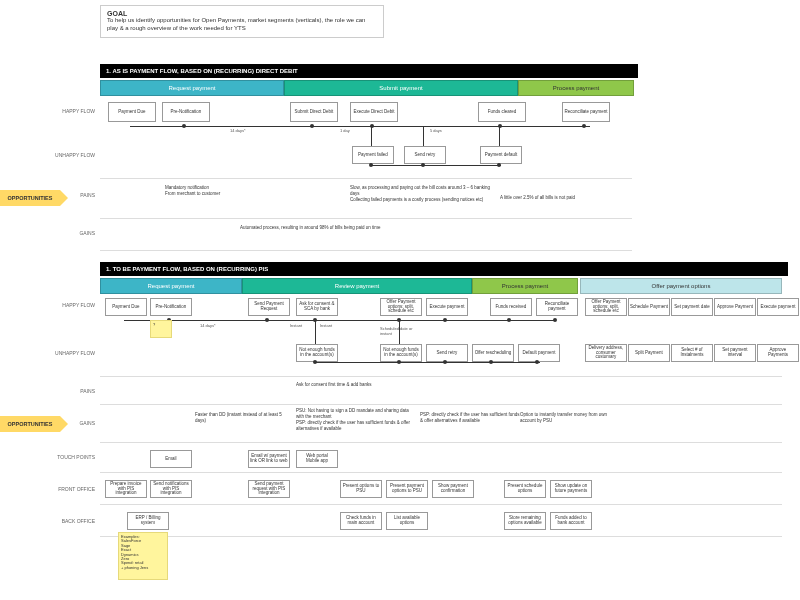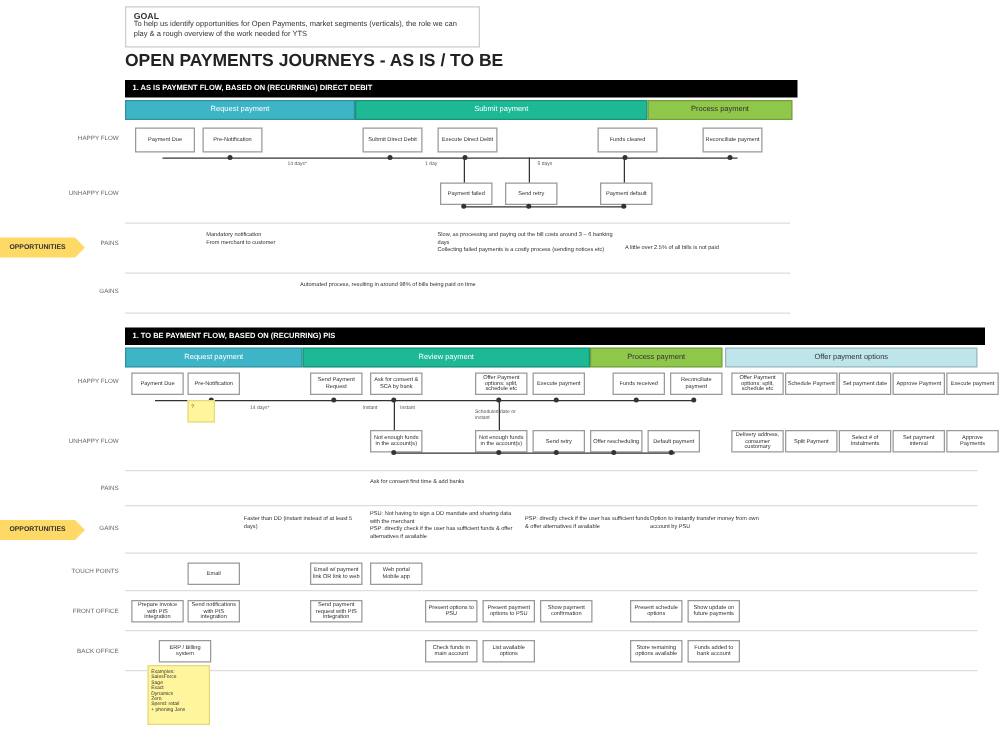--- a/index.html
+++ b/index.html
@@ -30,21 +30,20 @@
 </style>
 </head>
 <body>
 <div class="canvas">
 
 <div class="goal-box">
   <div class="goal-title">GOAL</div>
   <div class="goal-text">To help us identify opportunities for Open Payments, market segments (verticals), the role we can play &amp; a rough overview of the work needed for YTS</div>
 </div>
 
-<div class="page-title">OPEN PAYMENTS JOURNEYS - AS IS / TO BE</div>
 
 <div class="section-bar" style="left:100px;top:64px;width:532px">1. AS IS PAYMENT FLOW, BASED ON (RECURRING) DIRECT DEBIT</div>
 
 <div class="phase blue" style="left:100px;top:80px;width:182px">Request payment</div>
 <div class="phase teal" style="left:284px;top:80px;width:232px">Submit payment</div>
 <div class="phase green" style="left:518px;top:80px;width:114px">Process payment</div>
 
 <div class="row-label" style="left:55px;top:108px">HAPPY FLOW</div>
 <div class="row-label" style="left:55px;top:152px">UNHAPPY FLOW</div>
 <div class="row-label" style="left:55px;top:192px">PAINS</div>

